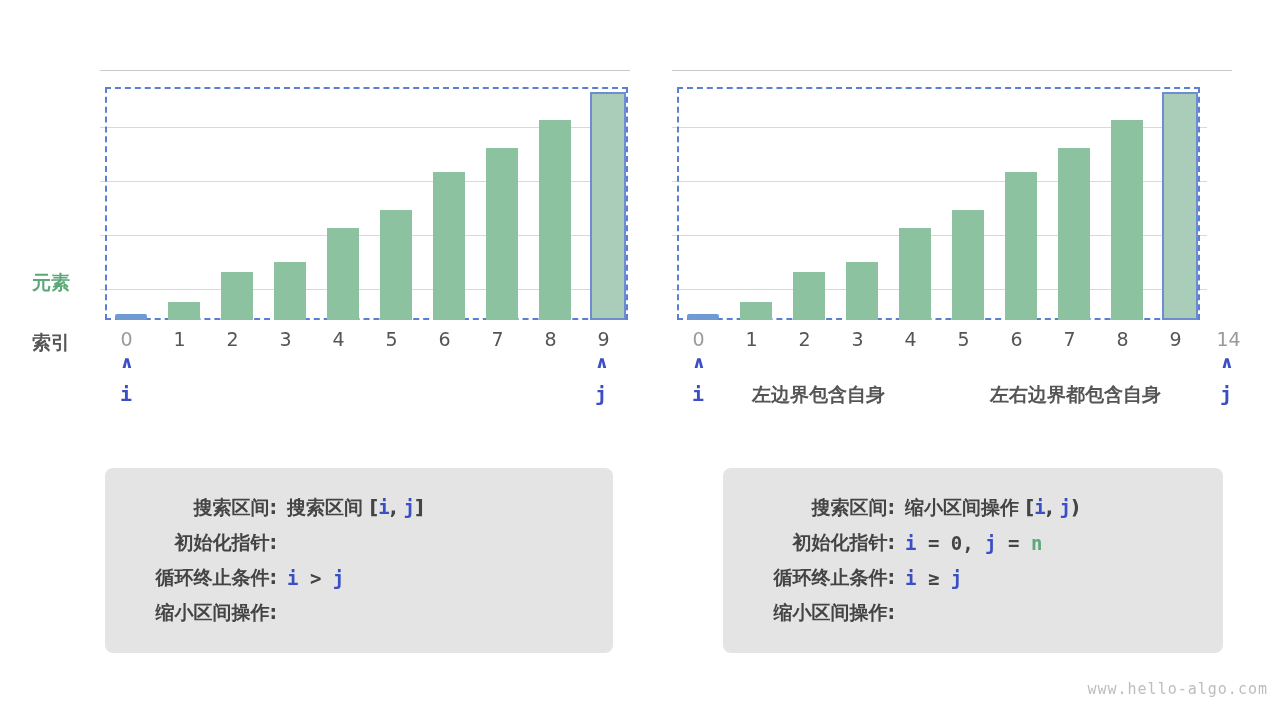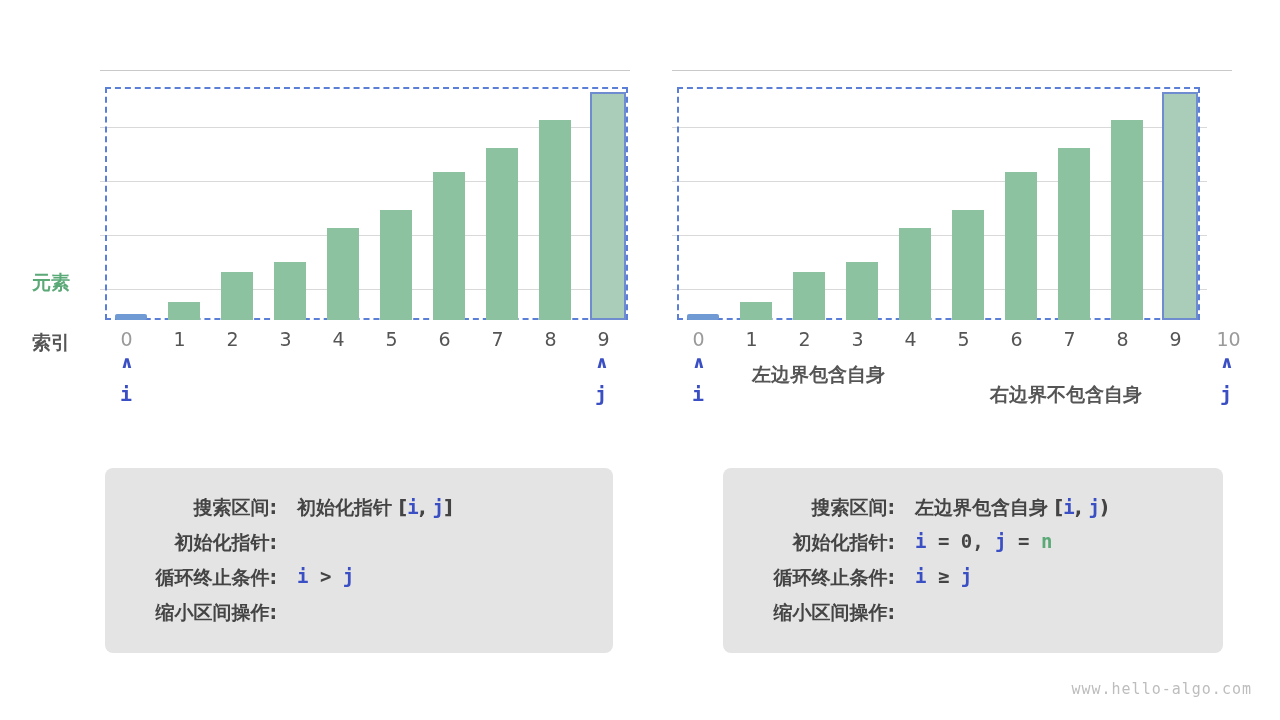--- a/index.html
+++ b/index.html
@@ -30,31 +30,31 @@
   .lbl-elem{color:#5aa977;}
   .lbl-index{color:#555;}
 
   .caret{position:absolute;font-size:17px;color:#3b4fc4;font-weight:bold;}
   .ptr{position:absolute;font-size:20px;color:#3b4fc4;font-weight:bold;font-family:"DejaVu Sans Mono","Liberation Mono",monospace;}
 
   .note{position:absolute;font-size:19px;font-weight:bold;color:#555;white-space:nowrap;}
 
   
   .infobox{position:absolute;background:#e4e4e4;border-radius:8px;padding:18px 22px;box-sizing:border-box;}
-  .inforow{display:flex;align-items:flex-start;margin:9px 0;font-size:19px;color:#444;white-space:nowrap;gap:10px;}
+  .inforow{display:flex;align-items:center;margin:9px 0;font-size:19px;color:#444;white-space:nowrap;}
   .inforow .k{font-weight:bold;text-align:right;width:150px;flex:none;}
   .inforow .v{margin-left:10px;font-weight:bold;}
   .mono{font-family:"DejaVu Sans Mono","Liberation Mono",monospace;}
   .c-i{color:#3b4fc4;font-weight:bold;}
   .c-j{color:#3b4fc4;font-weight:bold;}
   .c-n{color:#5aa977;font-weight:bold;}
   .c-m{color:#d05a2b;font-weight:bold;}
   .c-plain{color:#444;}
 
-  .watermark{position:absolute;right:28px;bottom:22px;font-size:15px;color:#bdbdbd;
+  .watermark{position:absolute;right:12px;bottom:22px;font-size:15px;color:#bdbdbd;
     font-family:"DejaVu Sans Mono","Liberation Mono",monospace;letter-spacing:1px;}
 </style>
 </head>
 <body>
 
 <div class="panel" id="panel-left">
 
   <div class="label-left lbl-elem" style="left:32px;top:270px;">元素</div>
   <div class="label-left lbl-index" style="left:32px;top:330px;">索引</div>
 
@@ -97,21 +97,21 @@
   <div class="caret" style="left:120px;top:352px;">∧</div>
   <div class="ptr" style="left:120px;top:382px;">i</div>
 
   <div class="caret" style="left:595px;top:352px;">∧</div>
   <div class="ptr" style="left:595px;top:382px;">j</div>
 
 
   <div class="infobox" style="left:105px;top:468px;width:508px;">
     <div class="inforow">
       <span class="k">搜索区间:</span>
-      <span class="v"><span class="c-plain">初始化指针 [</span><span class="c-i mono">i</span><span class="c-plain">, </span><span class="c-j mono">j</span><span class="c-plain">]</span></span>
+      <span class="v"><span class="c-plain">搜索区间 [</span><span class="c-i mono">i</span><span class="c-plain">, </span><span class="c-j mono">j</span><span class="c-plain">]</span></span>
     </div>
     <div class="inforow">
       <span class="k">初始化指针:</span>
     </div>
     <div class="inforow">
       <span class="k">循环终止条件:</span>
       <span class="v mono"><span class="c-i">i</span><span class="c-plain"> &gt; </span><span class="c-j">j</span></span>
     </div>
     <div class="inforow">
       <span class="k">缩小区间操作:</span>
@@ -148,36 +148,36 @@
     <div class="tick gray" style="width:53px;">0</div>
     <div class="tick" style="width:53px;">1</div>
     <div class="tick" style="width:53px;">2</div>
     <div class="tick" style="width:53px;">3</div>
     <div class="tick" style="width:53px;">4</div>
     <div class="tick" style="width:53px;">5</div>
     <div class="tick" style="width:53px;">6</div>
     <div class="tick" style="width:53px;">7</div>
     <div class="tick" style="width:53px;">8</div>
     <div class="tick" style="width:53px;">9</div>
-    <div class="tick gray" style="width:53px;">10</div>
+    <div class="tick gray" style="width:53px;">14</div>
   </div>
 
   <div class="caret" style="left:52px;top:352px;">∧</div>
   <div class="ptr" style="left:52px;top:382px;">i</div>
 
   <div class="caret" style="left:580px;top:352px;">∧</div>
   <div class="ptr" style="left:580px;top:382px;">j</div>
 
-  <div class="note" style="left:112px;top:362px;">左边界包含自身</div>
-  <div class="note" style="left:350px;top:382px;">右边界不包含自身</div>
+  <div class="note" style="left:112px;top:382px;">左边界包含自身</div>
+  <div class="note" style="left:350px;top:382px;">左右边界都包含自身</div>
 
   <div class="infobox" style="left:83px;top:468px;width:500px;">
     <div class="inforow">
       <span class="k">搜索区间:</span>
-      <span class="v"><span class="c-plain">左边界包含自身 [</span><span class="c-i mono">i</span><span class="c-plain">, </span><span class="c-j mono">j</span><span class="c-plain">)</span></span>
+      <span class="v"><span class="c-plain">缩小区间操作 [</span><span class="c-i mono">i</span><span class="c-plain">, </span><span class="c-j mono">j</span><span class="c-plain">)</span></span>
     </div>
     <div class="inforow">
       <span class="k">初始化指针:</span>
       <span class="v mono"><span class="c-i">i</span><span class="c-plain"> = 0, </span><span class="c-j">j</span><span class="c-plain"> = </span><span class="c-n">n</span></span>
     </div>
     <div class="inforow">
       <span class="k">循环终止条件:</span>
       <span class="v mono"><span class="c-i">i</span><span class="c-plain"> ≥ </span><span class="c-j">j</span></span>
     </div>
     <div class="inforow">

